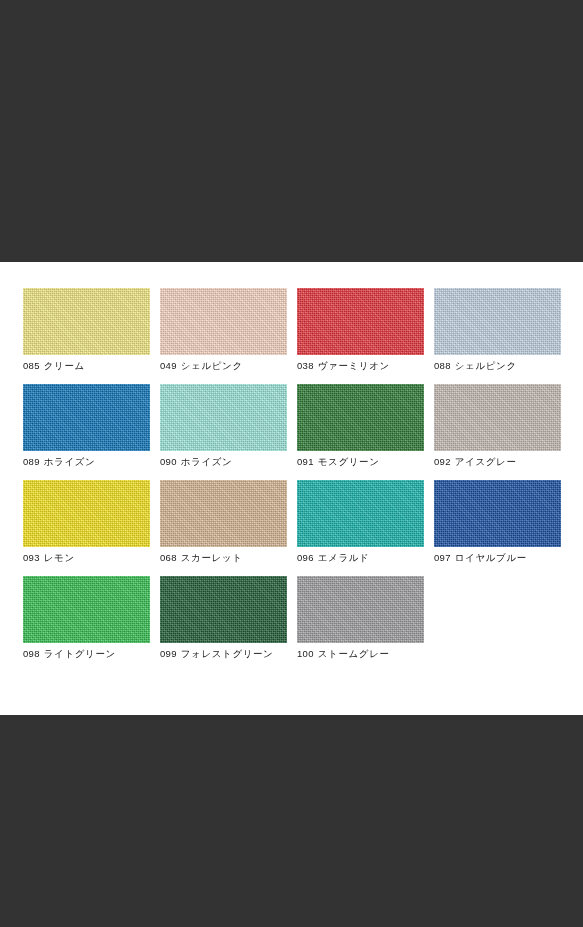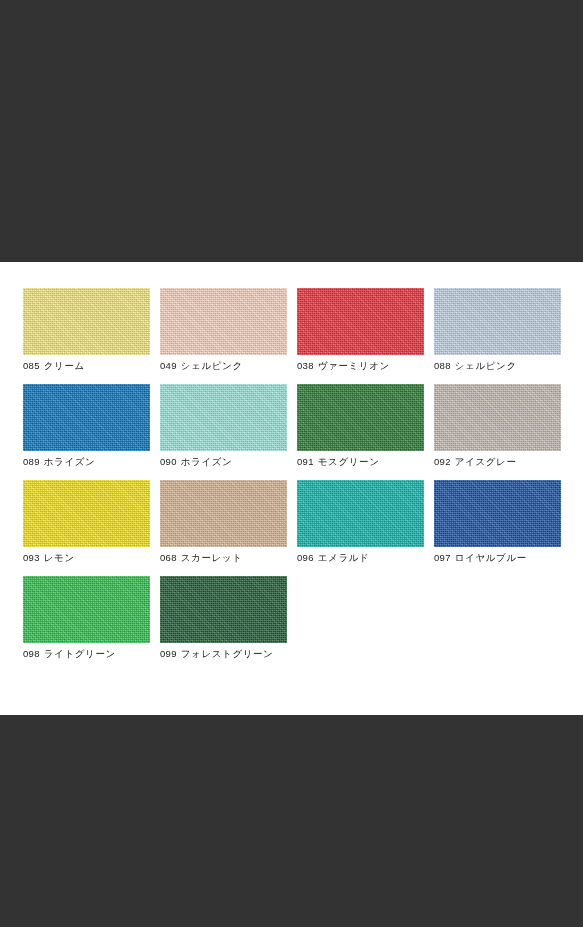--- a/index.html
+++ b/index.html
@@ -200,16 +200,22 @@
         </div>
       </div>
 
       <div class="cell">
         <div class="swatch" style="background-color: rgb(30, 91, 52);"></div>
         <div class="label">
           <span class="code">099</span><span class="name">フォレストグリーン</span>
         </div>
       </div>
 
+      <div class="cell">
+        <div class="swatch" style="background-color: rgb(160, 160, 162);"></div>
+        <div class="label">
+          <span class="code">100</span><span class="name">ストームグレー</span>
+        </div>
+      </div>
 
     </div>
   </div>
 </div>
 
 </body></html>

